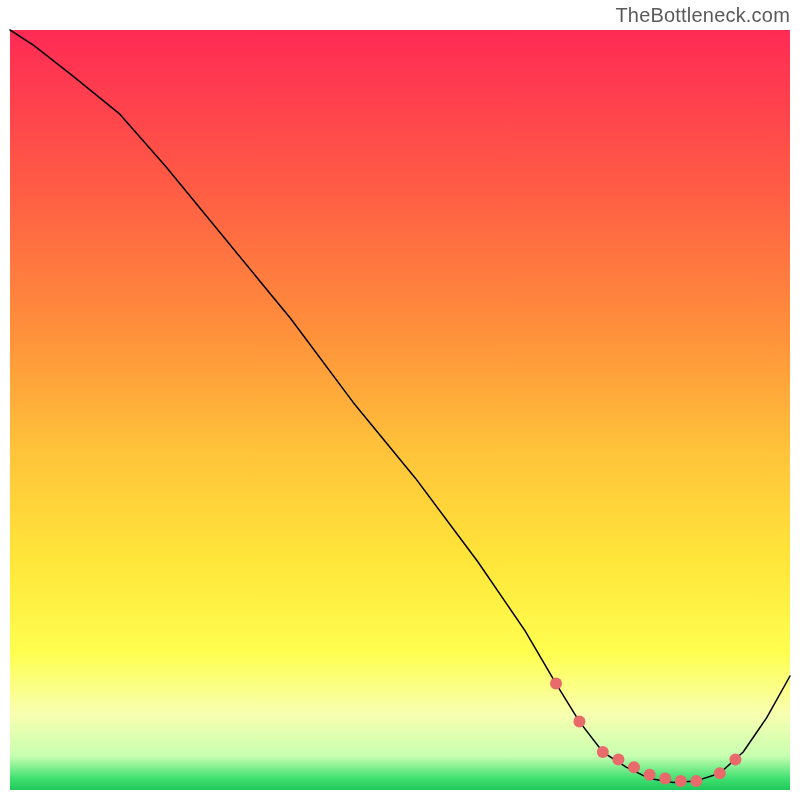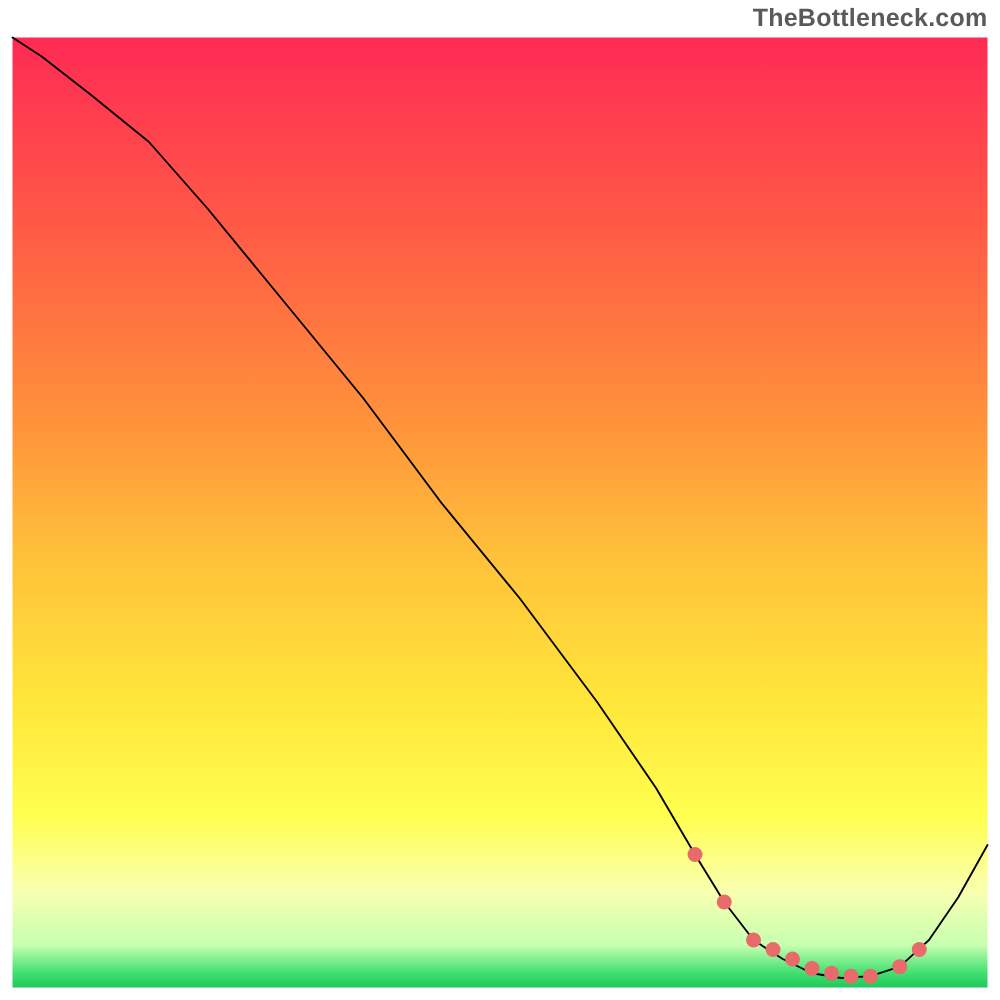--- a/index.html
+++ b/index.html
@@ -14,21 +14,21 @@
   .stage {
     position: relative;
     width: 800px;
     height: 800px;
   }
   .watermark {
     position: absolute;
     top: 4px;
     right: 10px;
     font-size: 20px;
-    font-weight: 700;
+    font-weight: 400;
     color: #5a5a5a;
     letter-spacing: 0.2px;
     z-index: 30;
     text-align: center;
   }
   svg.chart {
     position: absolute;
     left: 0;
     top: 0;
     width: 800px;

